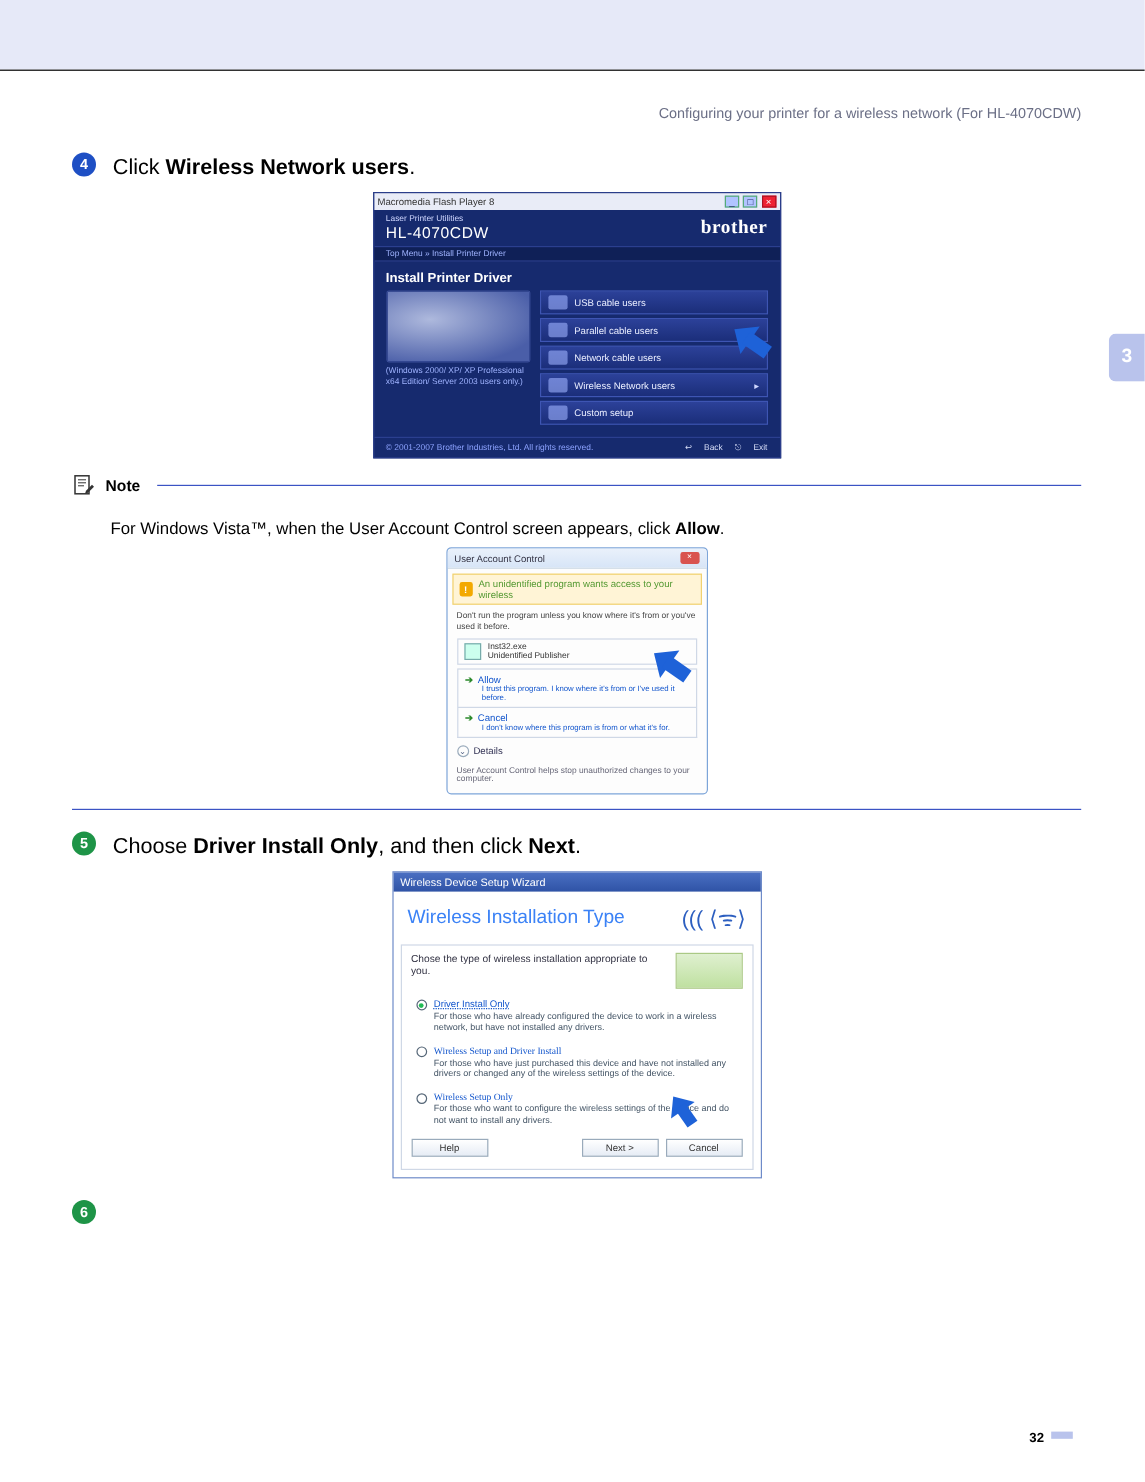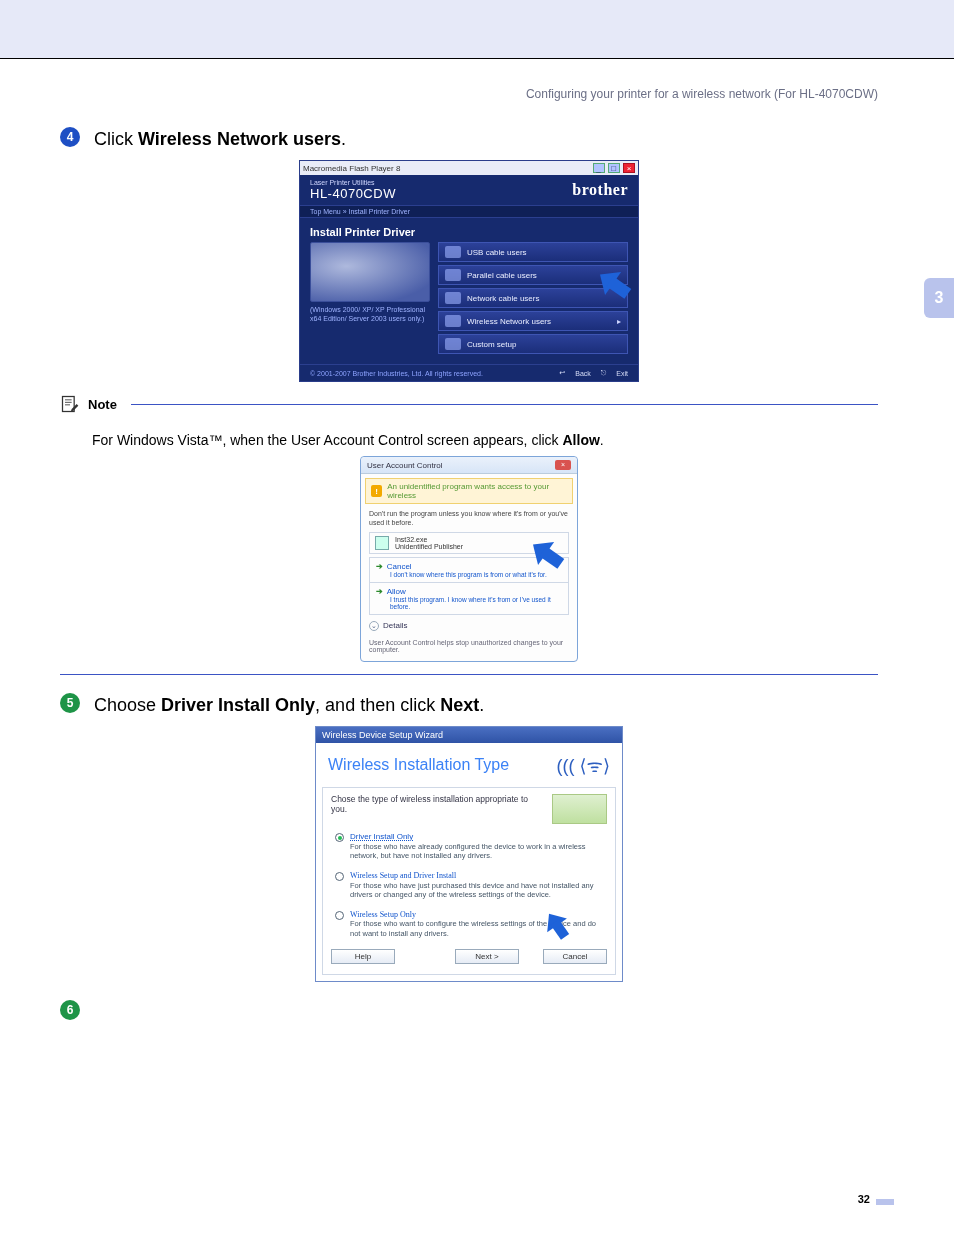--- a/index.html
+++ b/index.html
@@ -1,19 +1,19 @@
 <!DOCTYPE html>
 <html><head>
 <meta charset="utf-8">
 <style>
   * { box-sizing: border-box; margin: 0; padding: 0; }
   html, body { width: 954px; height: 1235px; font-family: Arial, Helvetica, sans-serif; background: #fff; color: #000; }
   .top-band { background: #e6e9f8; height: 58px; width: 100%; }
   .rule { height: 1px; background: #000; margin: 0; }
-  .page { padding: 0 76px 0 60px; position: relative; }
+  .page { padding: 0 53px 0 60px; position: relative; }
   .header-line { font-size: 12px; color: #6b6f86; text-align: right; padding-top: 28px; padding-bottom: 8px; }
   .step { display: flex; align-items: flex-start; margin-top: 18px; gap: 14px; }
   .badge { width: 20px; height: 20px; border-radius: 50%; background: #1e4fc4; color: #fff; font-size: 12px; font-weight: bold; display: flex; align-items: center; justify-content: center; flex: 0 0 20px; }
   .badge.green { background: #1e9447; }
   .step-text { font-size: 18px; line-height: 1.4; }
   .step-text strong { font-weight: bold; }
   .step-text em { font-style: italic; }
   .figure-wrap { display: flex; justify-content: center; margin-top: 8px; margin-bottom: 12px; position: relative; }
 
   
@@ -87,29 +87,29 @@
   .wiz .radio .dot { width:9px; height:9px; border:1px solid #567; border-radius:50%; margin-top:1px; position:relative; flex:0 0 9px;}
   .wiz .radio .dot.sel::after{ content:""; position:absolute; inset:1.5px; background:#2b5; border-radius:50%;}
   .wiz .radio .rtxt .rttl { color:#1255cc; text-decoration:underline dotted;}
   .wiz .radio .rtxt .rttl.plain { text-decoration:none;font-family:Liberation Serif, serif;}
   .wiz .radio .rtxt .rdesc { color:#456; font-size:7.5px;}
   .wiz .btns { display:flex; justify-content:space-between; margin-top:10px;}
   .wiz .btn { border:1px solid #9ab; background:linear-gradient(#fff,#e6ecf5); font-size:8px; padding:2px 0; text-align:center;}
   .wiz .btn.help { width:64px;}
   .wiz .btn.next { width:64px;}
   .wiz .btn.cancel { width:64px;}
-  .wiz .right-btns { display:flex; gap:24px;}
+  .wiz .right-btns { display:flex; gap:6px;}
   .arrow3 { bottom:34px; right:40px; transform: rotate(55deg);}
   .arrow3 .shaft{ width:18px; height:10px; top:7px; left:10px;}
   .arrow3 .tip{ border-top:12px solid transparent; border-bottom:12px solid transparent; border-right:14px solid #1e62d8;}
 
   
   .side-tab { position: fixed; right: 0; top: 278px; width: 30px; height: 40px; background: #b9c3ec; border-radius: 6px 0 0 6px; color: #fff; font-size: 16px; font-weight: bold; display:flex; align-items:center; justify-content:center;}
   
-  .page-footer { position:absolute; right:60px; bottom:30px; display:flex; align-items:flex-end; gap:6px; font-size:11px; font-weight:bold;}
+  .page-footer { position:absolute; right:60px; bottom:30px; display:flex; align-items:flex-start; gap:6px; font-size:11px; font-weight:bold;}
   .page-footer .bar { width:18px; height:6px; background:#b9c3ec;}
   .outer { position: relative; width:954px; height:1235px;}
 </style>
 </head>
 <body>
 
 <div class="outer">
   <div class="top-band"></div>
   <div class="rule"></div>
 
@@ -216,26 +216,26 @@
         </div>
         <div class="para">Don't run the program unless you know where it's from or you've used it before.</div>
         <div class="prog">
           <div class="picon"></div>
           <div class="ptxt">
             <div>Inst32.exe</div>
             <div>Unidentified Publisher</div>
           </div>
         </div>
         <div class="choice">
+          <span class="ar">➔</span><span class="ttl">Allow</span>
+          <div class="desc">I trust this program. I know where it's from or I've used it before.</div>
+        </div>
+        <div class="choice">
           <span class="ar">➔</span><span class="ttl">Cancel</span>
           <div class="desc">I don't know where this program is from or what it's for.</div>
-        </div>
-        <div class="choice">
-          <span class="ar">➔</span><span class="ttl">Allow</span>
-          <div class="desc">I trust this program. I know where it's from or I've used it before.</div>
         </div>
         <div class="details">
             <span class="chev">⌄</span>
             <span>Details</span>
           </div>
         <div class="foot">User Account Control helps stop unauthorized changes to your computer.</div>
         <div class="big-arrow arrow2">
             <div class="tip"></div>
             <div class="shaft"></div>
           </div>

